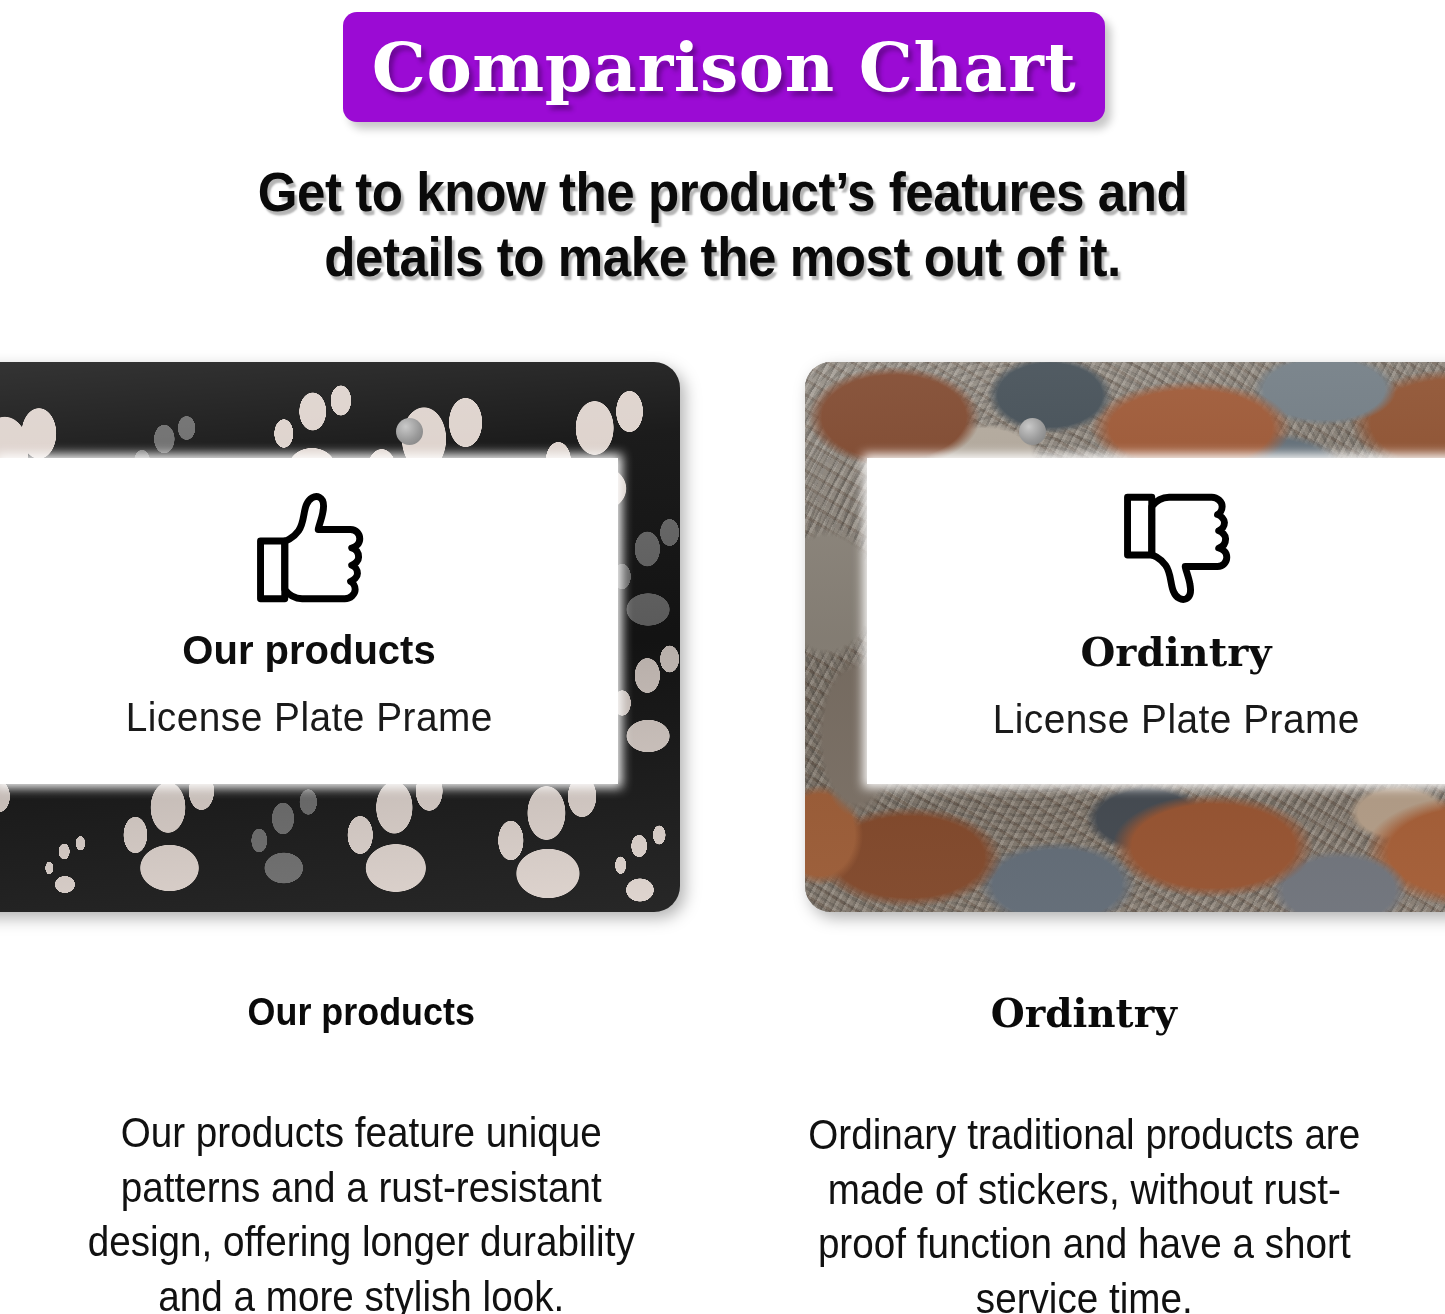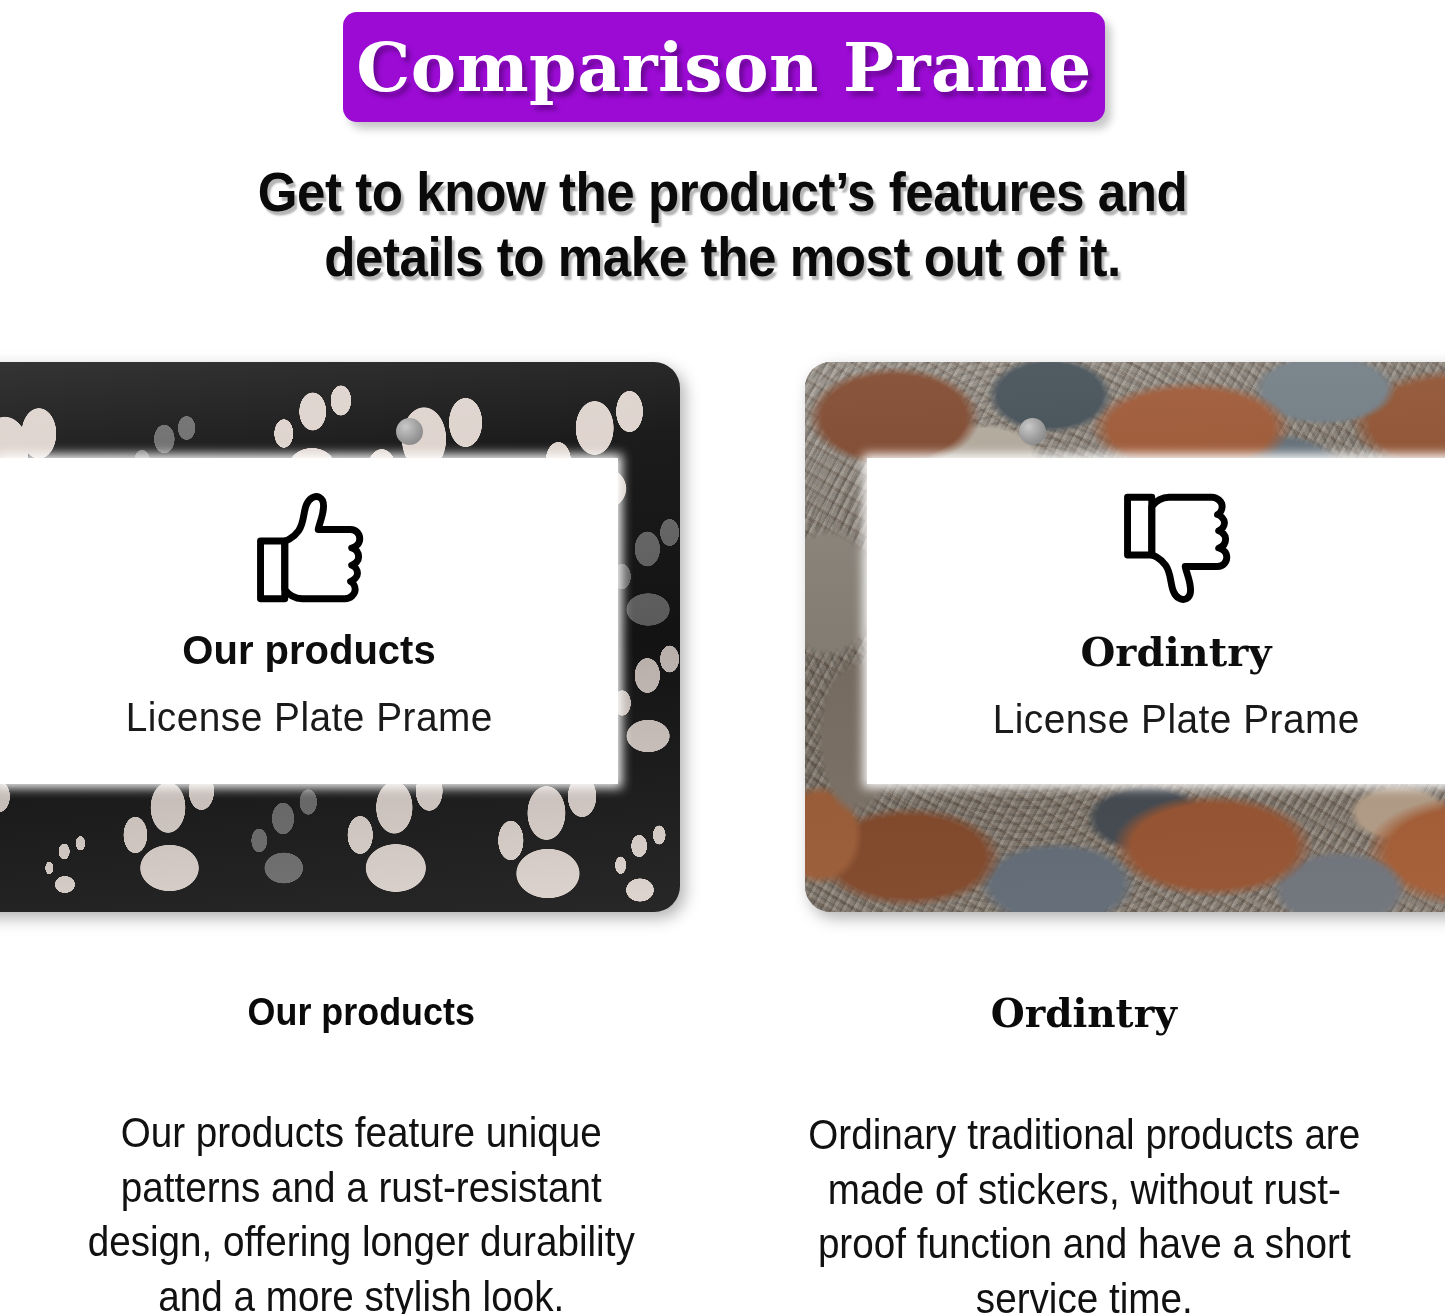--- a/index.html
+++ b/index.html
@@ -312,21 +312,21 @@
     transform: scaleX(0.92);
   }
   .col-left  .col-body { padding: 0 40px; }
   .col-right .col-body { padding: 0 40px; }
 </style>
 </head>
 <body>
 
 <div class="banner-wrap">
   <div class="banner">
-    <span class="banner-text">Comparison Prame</span>
+    <span class="banner-text">Comparison Chart</span>
   </div>
 </div>
 
 <div class="subtitle">
   <span class="l">Get to know the product’s features and</span>
   <span class="l">details to make the most out of it.</span>
 </div>
 
 <div class="frames">
 

